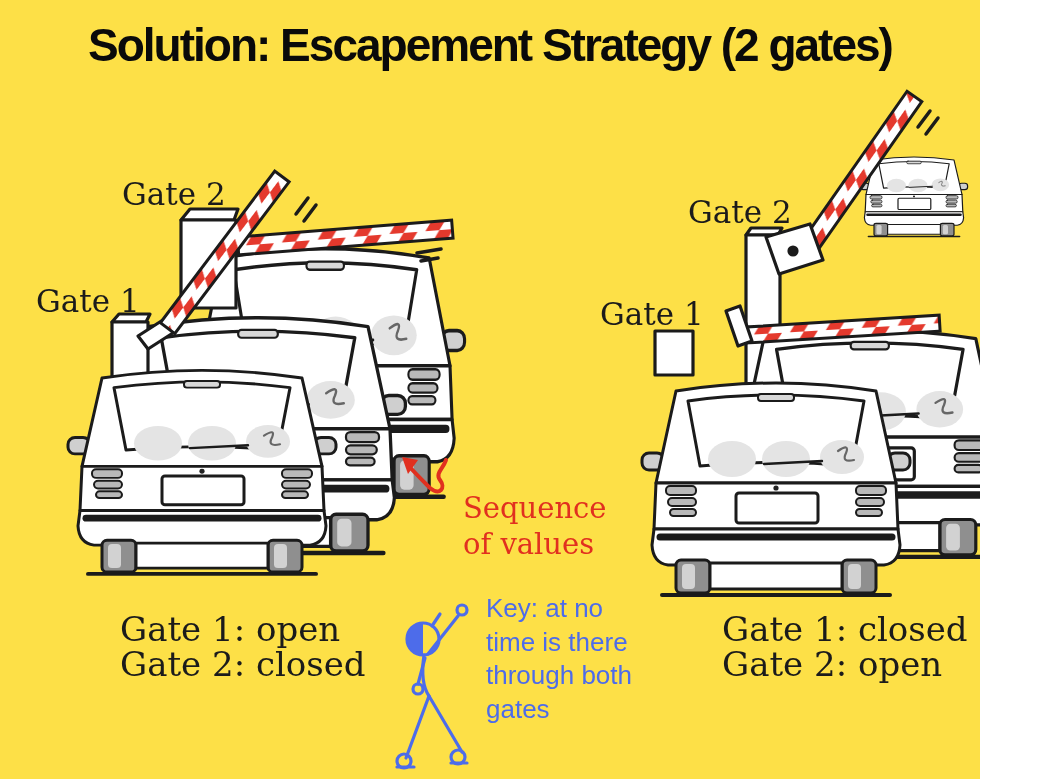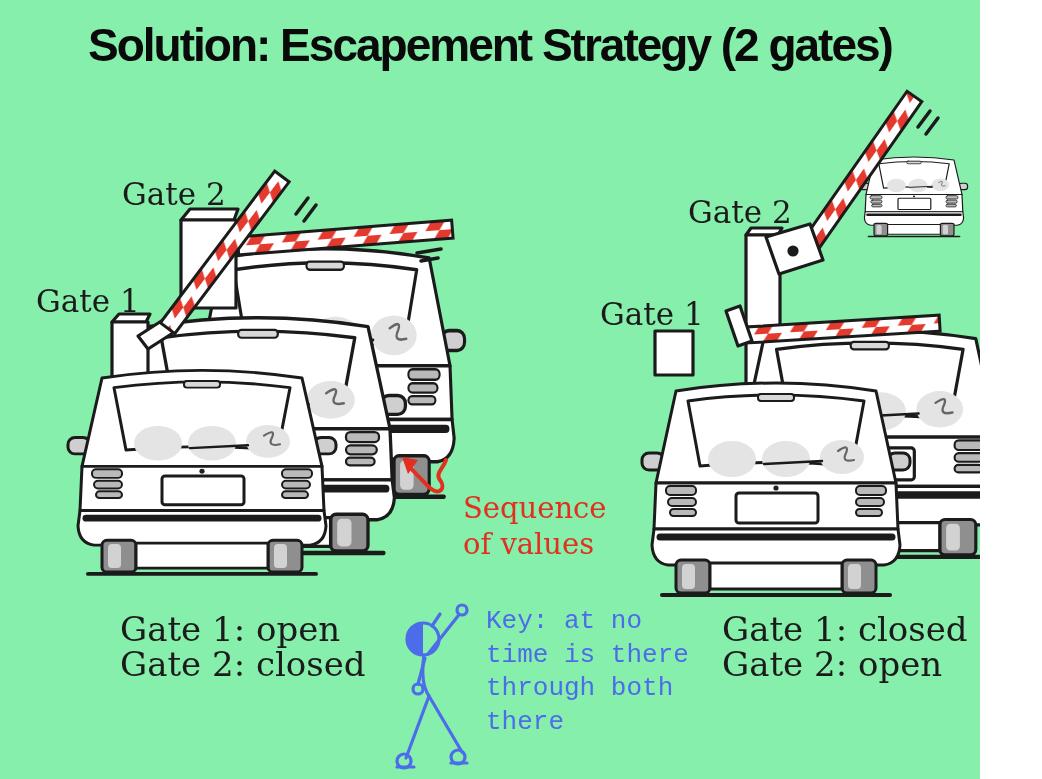--- a/index.html
+++ b/index.html
@@ -2,35 +2,35 @@
 <html style="--barrier-red: #e4392d; --annotation-red: #e1301f; --annotation-blue: #4d6cea; --ink: #1b1b1b;"><head>
 <meta charset="utf-8">
 <style>
   :root{
     --barrier-red:#e4392d;
     --annotation-red:#e1301f;
     --annotation-blue:#4d6cea;
     --ink:#1b1b1b;
   }
   html,body{margin:0;padding:0;background:#fff;}
-  .slide{position:relative;width:980px;height:779px;background:#86efac;overflow:hidden;}
+  .slide{position:relative;width:980px;height:779px;background:#fde047;overflow:hidden;}
   .title{position:absolute;top:18px;left:0;width:100%;text-align:center;
          font-family:"Liberation Sans",sans-serif;font-weight:bold;font-size:46px;
          letter-spacing:-2px;color:#0a0a0a;white-space:nowrap;}
   svg{position:absolute;overflow:visible;display:block;}
   .ink{stroke:var(--ink);}
   .stripe{fill:var(--barrier-red);}
   .gate-label{font-family:"DejaVu Serif",serif;font-size:31px;fill:var(--ink);}
   .status{position:absolute;font-family:"DejaVu Serif",serif;font-size:34px;line-height:35px;color:var(--ink);}
   .status-left{left:120px;top:612px;}
   .status-right{left:722px;top:612px;}
   .seq{position:absolute;left:448px;top:490px;font-family:"DejaVu Serif",serif;
        font-size:29px;line-height:36px;color:var(--annotation-red);margin-left:15px;}
-  .keynote{position:absolute;left:486px;top:592px;font-family:Liberation Mono, monospace;
-       font-size:26px;line-height:33.5px;color:var(--annotation-blue);margin-top:13px;}
+  .keynote{position:absolute;left:486px;top:592px;font-family:Liberation Sans, sans-serif;
+       font-size:26px;line-height:33.5px;color:var(--annotation-blue);}
   .blue-draw{stroke:var(--annotation-blue);fill:none;stroke-width:3.2;stroke-linecap:round;stroke-linejoin:round;}
   .blue-fill{fill:var(--annotation-blue);stroke:none;}
   .red-draw{stroke:var(--annotation-red);fill:none;stroke-width:4;stroke-linecap:round;}
   .red-fill{fill:var(--annotation-red);stroke:none;}
 </style>
 </head>
 <body>
 
 <div class="slide">
 
@@ -206,21 +206,21 @@
     <circle class="blue-draw" cx="12" cy="173" r="7"></circle>
     <path class="blue-draw" d="M5,179 L22,179"></path>
     <circle class="blue-draw" cx="66" cy="169" r="7"></circle>
     <path class="blue-draw" d="M59,175 L75,175"></path>
   </svg>
 
   <div class="keynote">
     <div>Key: at no</div>
     <div>time is there</div>
     <div>through both</div>
-    <div>there</div>
+    <div>gates</div>
   </div>
 
   <div class="status status-left">
     <div>Gate 1: open</div>
     <div>Gate 2: closed</div>
   </div>
 
   <div class="status status-right">
     <div>Gate 1: closed</div>
     <div>Gate 2: open</div>

